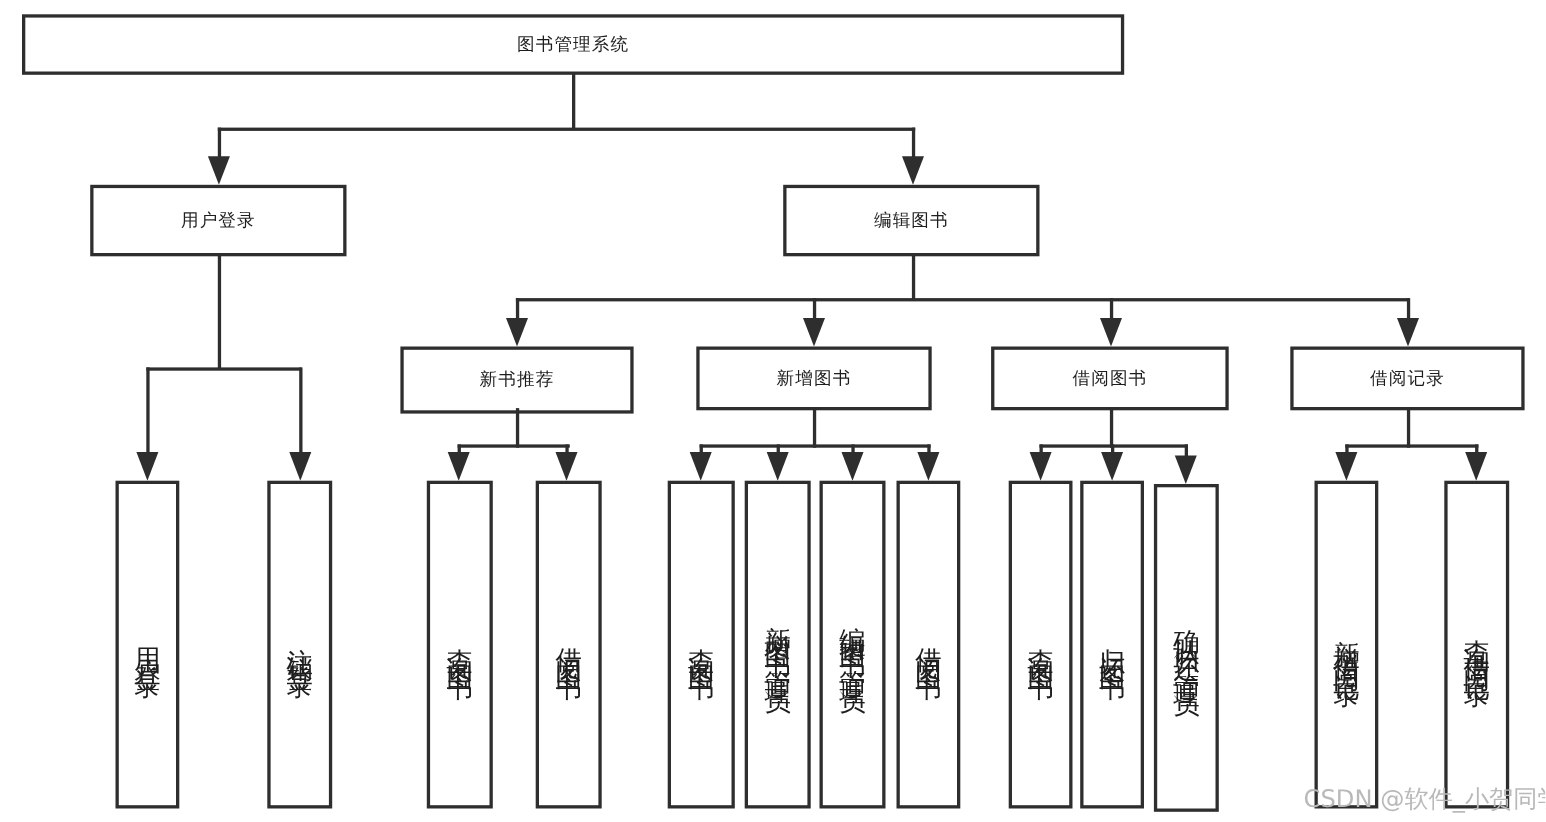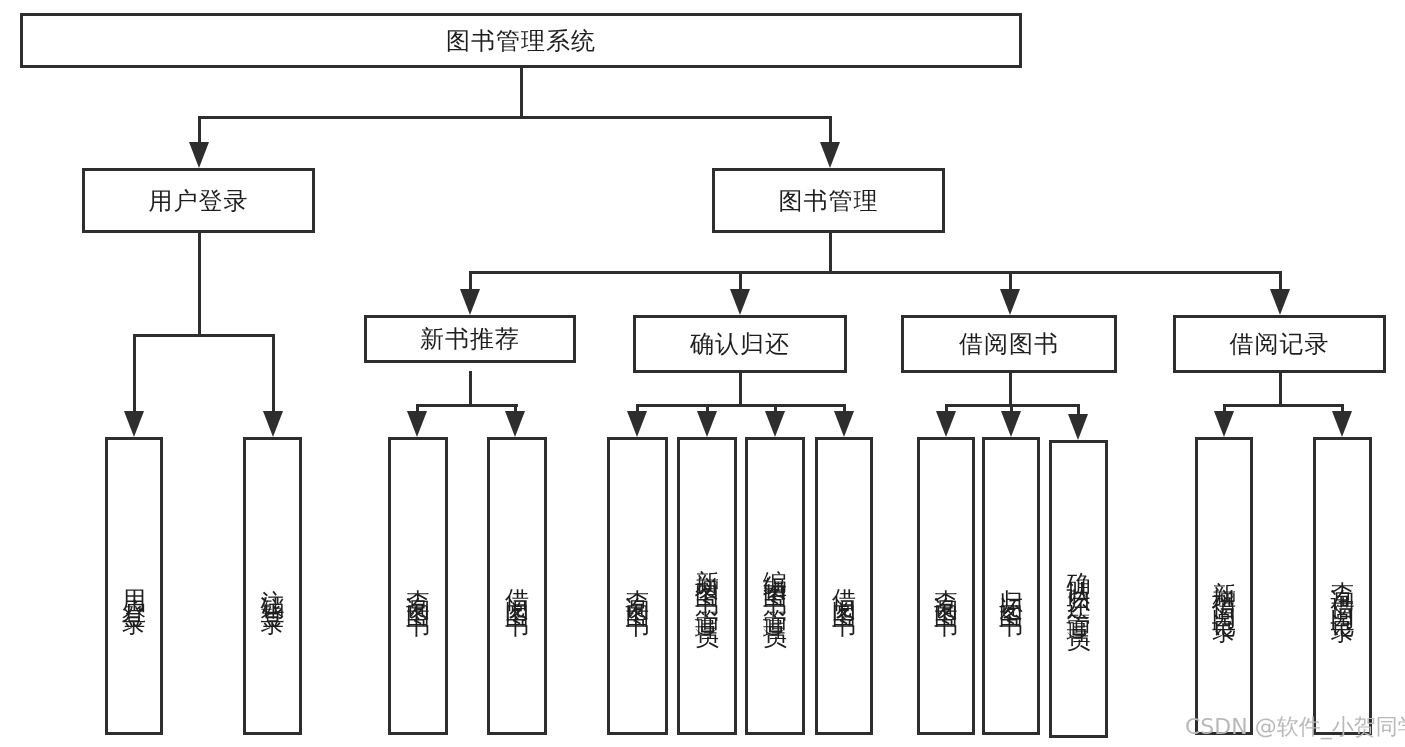--- a/index.html
+++ b/index.html
@@ -12,21 +12,21 @@
     overflow:hidden;
   }
   .box{
     position:absolute;
     box-sizing:border-box;
     border:3px solid #2e2e2e;
     background:#ffffff;
     display:flex;
     align-items:center;
     justify-content:center;
-    font-size:24px;
+    font-size:16px;
     letter-spacing:1px;
     color:#1e1e1e;
   }
   .vbox{
     writing-mode:vertical-lr;
     text-orientation:mixed;
     font-size:24px;
     letter-spacing:8px;
     line-height:1;
   }
@@ -56,42 +56,42 @@
   <div class="box" style="left:20px;top:13px;width:1002px;height:55px">图书管理系统</div>
 
   <div class="vline" style="left:520px;top:66px;height:52px"></div>
   <div class="hline" style="left:198px;top:116px;width:634px"></div>
   <div class="vline" style="left:198px;top:116px;height:30px"></div>
   <div class="vline" style="left:829px;top:116px;height:30px"></div>
   <div class="arrow" style="left:189px;top:142px"></div>
   <div class="arrow" style="left:820px;top:142px"></div>
 
   <div class="box" style="left:82px;top:168px;width:233px;height:65px">用户登录</div>
-  <div class="box" style="left:712px;top:168px;width:233px;height:65px">图书管理</div>
+  <div class="box" style="left:712px;top:168px;width:233px;height:65px">编辑图书</div>
 
   <div class="vline" style="left:198px;top:231px;height:105px"></div>
   <div class="hline" style="left:133px;top:334px;width:141px"></div>
   <div class="vline" style="left:133px;top:334px;height:80px"></div>
   <div class="vline" style="left:272px;top:334px;height:80px"></div>
   <div class="arrow" style="left:124px;top:411px"></div>
   <div class="arrow" style="left:263px;top:411px"></div>
 
   <div class="vline" style="left:829px;top:231px;height:42px"></div>
   <div class="hline" style="left:469px;top:271px;width:812px"></div>
   <div class="vline" style="left:469px;top:271px;height:22px"></div>
   <div class="vline" style="left:739px;top:271px;height:22px"></div>
   <div class="vline" style="left:1009px;top:271px;height:22px"></div>
   <div class="vline" style="left:1279px;top:271px;height:22px"></div>
   <div class="arrow" style="left:460px;top:289px"></div>
   <div class="arrow" style="left:730px;top:289px"></div>
   <div class="arrow" style="left:1000px;top:289px"></div>
   <div class="arrow" style="left:1270px;top:289px"></div>
 
-  <div class="box" style="left:364px;top:315px;width:212px;height:48px">新书推荐</div>
-  <div class="box" style="left:633px;top:315px;width:214px;height:58px">确认归还</div>
+  <div class="box" style="left:364px;top:315px;width:212px;height:61px">新书推荐</div>
+  <div class="box" style="left:633px;top:315px;width:214px;height:58px">新增图书</div>
   <div class="box" style="left:901px;top:315px;width:216px;height:58px">借阅图书</div>
   <div class="box" style="left:1173px;top:315px;width:213px;height:58px">借阅记录</div>
 
   <div class="vline" style="left:469px;top:371px;height:36px"></div>
   <div class="hline" style="left:416px;top:404px;width:102px"></div>
   <div class="vline" style="left:416px;top:404px;height:12px"></div>
   <div class="vline" style="left:514px;top:404px;height:12px"></div>
   <div class="arrow" style="left:407px;top:411px"></div>
   <div class="arrow" style="left:505px;top:411px"></div>
 

